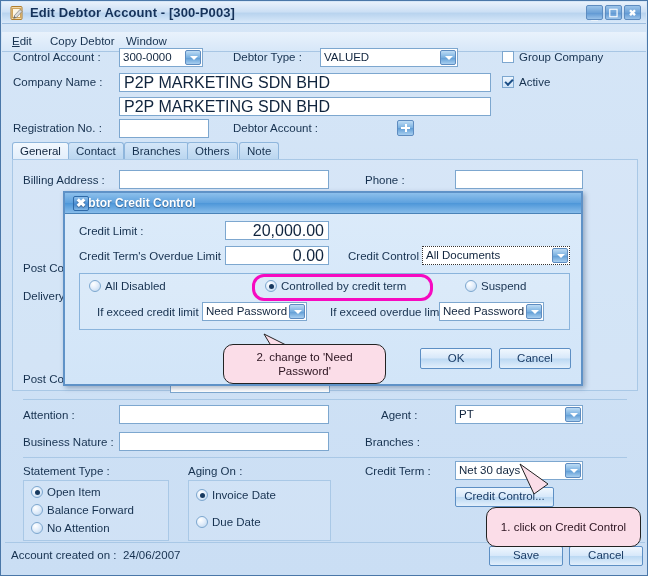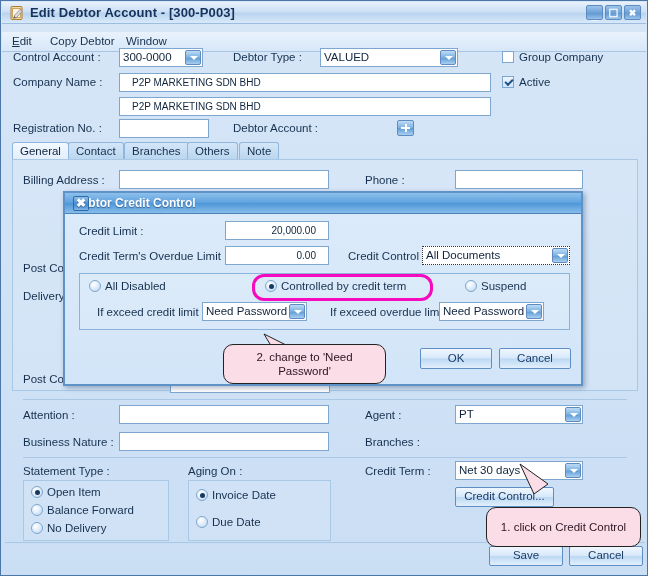--- a/index.html
+++ b/index.html
@@ -52,22 +52,22 @@
   }
   .menu-item u{text-decoration:underline;}
 
   
   .client{
     position:absolute;left:4px;top:45px;width:640px;height:500px;
   }
   .lbl{position:absolute;font-size:11.5px;color:#16314f;white-space:nowrap;}
   .tbox{
     position:absolute;background:#fff;border:1px solid #7da7cf;
-    box-sizing:border-box;font-size:10px;color:#10243d;
-    padding:1px 12px;line-height:15px;overflow:hidden;white-space:nowrap;
+    box-sizing:border-box;font-size:16px;color:#10243d;
+    padding:1px 4px;line-height:15px;overflow:hidden;white-space:nowrap;
   }
   .combo{
     position:absolute;background:#fff;border:1px solid #7da7cf;
     box-sizing:border-box;font-size:11.5px;color:#10243d;
     padding:1px 3px;line-height:15px;overflow:hidden;white-space:nowrap;
   }
   .combo .arrow{
     position:absolute;right:1px;top:1px;bottom:1px;width:16px;
     background:linear-gradient(180deg,#bddcf5 0%,#79b0e0 50%,#5d9bd4 51%,#a8cff0 100%);
     border:1px solid #5e8cc0;border-radius:2px;box-sizing:border-box;
@@ -278,59 +278,63 @@
     <div class="tbox" style="left:450px;top:269px;width:128px;height:19px"></div>
     <div class="tbox" style="left:450px;top:300px;width:128px;height:19px"></div>
     <div class="tbox" style="left:165px;top:337px;width:160px;height:10px"></div>
 
     <div class="sep" style="left:18px;top:353px;width:604px"></div>
 
     <span class="lbl" style="left:18px;top:363px">Attention :</span>
     <div class="tbox" style="left:114px;top:359px;width:210px;height:19px">
       <span></span>
     </div>
-    <span class="lbl" style="left:360px;top:363px">Agent :</span>
+    <span class="lbl" style="left:376px;top:363px">Agent :</span>
     <div class="combo" style="left:450px;top:359px;width:128px;height:19px">
       <span>PT</span>
       <span class="arrow"></span>
     </div>
 
     <span class="lbl" style="left:18px;top:390px">Business Nature :</span>
     <div class="tbox" style="left:114px;top:386px;width:210px;height:19px">
       <span></span>
     </div>
     <span class="lbl" style="left:360px;top:390px">Branches :</span>
 
     <div class="sep" style="left:18px;top:411px;width:604px"></div>
 
     <span class="lbl" style="left:18px;top:419px">Statement Type :</span>
     <div class="panel" style="left:18px;top:434px;width:146px;height:61px"></div>
     <span class="rad on" style="left:26px;top:440px"></span>
     <span class="lbl" style="left:42px;top:440px">Open Item</span>
     <span class="rad" style="left:26px;top:458px"></span>
     <span class="lbl" style="left:42px;top:458px">Balance Forward</span>
     <span class="rad" style="left:26px;top:476px"></span>
-    <span class="lbl" style="left:42px;top:476px">No Delivery</span>
+    <span class="lbl" style="left:42px;top:476px">No Attention</span>
 
     <span class="lbl" style="left:183px;top:419px">Aging On :</span>
     <div class="panel" style="left:183px;top:434px;width:143px;height:61px"></div>
     <span class="rad on" style="left:191px;top:443px"></span>
     <span class="lbl" style="left:207px;top:443px">Invoice Date</span>
     <span class="rad" style="left:191px;top:470px"></span>
     <span class="lbl" style="left:207px;top:470px">Due Date</span>
 
     <span class="lbl" style="left:360px;top:419px">Credit Term :</span>
     <div class="combo" style="left:450px;top:415px;width:128px;height:19px">
       <span>Net 30 days</span>
       <span class="arrow"></span>
     </div>
     <div class="btn" style="left:450px;top:441px;width:99px;height:20px">Credit Control...</div>
   </div>
 
   <div class="statusbar">
+    <span class="status-text">
+      <span>Account created on :</span>
+      &nbsp;<span>24/06/2007</span>
+    </span>
     <div class="btn" style="left:484px;top:3px;width:74px;height:20px">Save</div>
     <div class="btn" style="left:564px;top:3px;width:74px;height:20px">Cancel</div>
   </div>
 
   <div class="dialog">
     <div class="dlg-title">
       <span>Debtor Credit Control</span>
       <span class="dlg-close">✖</span>
     </div>
 

